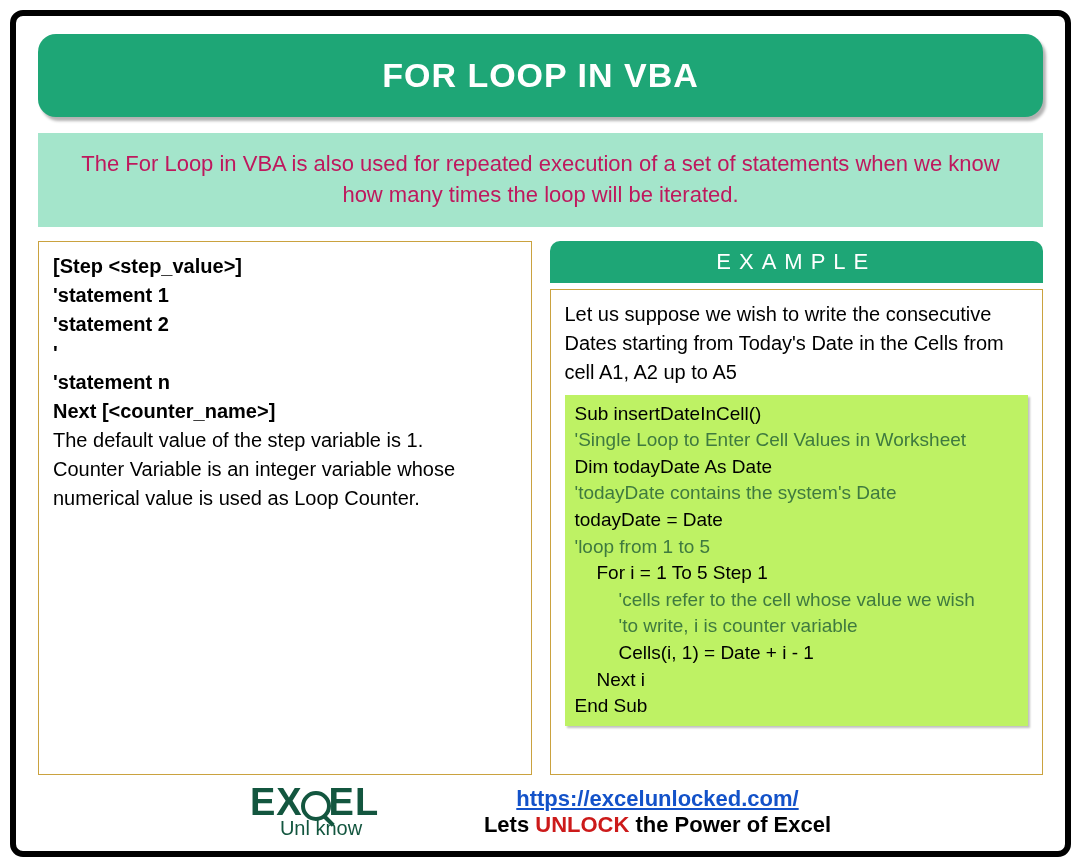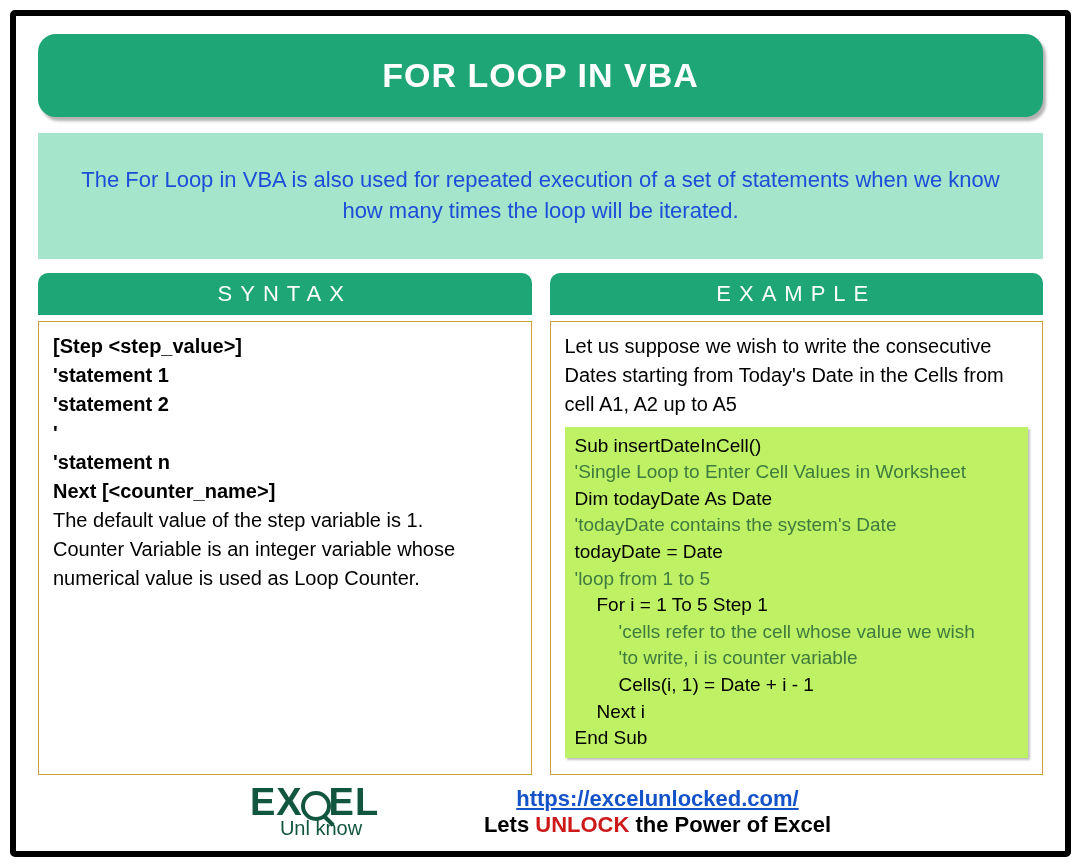--- a/index.html
+++ b/index.html
@@ -5,45 +5,45 @@
 * { box-sizing: border-box; margin: 0; padding: 0; }
 body {
   font-family: "Segoe UI", Arial, sans-serif;
   background: #fff;
   width: 1081px;
   height: 867px;
   padding: 10px;
 }
 .outer {
   border: 6px solid #000;
-  border-radius: 5px;
+  border-radius: 13px;
   width: 100%;
   height: 100%;
   padding: 18px 22px 8px 22px;
   display: flex;
   flex-direction: column;
 }
 .title-banner {
   background: #1ea676;
   color: #fff;
   font-size: 34px;
   font-weight: 700;
   text-align: center;
   border-radius: 18px;
   padding: 22px 10px;
   letter-spacing: 1px;
   box-shadow: 3px 4px 3px rgba(0,0,0,0.3);
   margin-bottom: 16px;
 }
 .description {
   background: #a4e5cb;
-  color: #1d4ed8;
+  color: #be185d;
   font-size: 22px;
   text-align: center;
-  padding: 32px 30px;
+  padding: 16px 30px;
   line-height: 1.4;
   margin-bottom: 14px;
 }
 .columns {
   display: flex;
   gap: 18px;
   flex: 1;
 }
 .col {
   flex: 1;
@@ -113,21 +113,20 @@
 
 <div class="outer">
 
   <div class="title-banner">FOR LOOP IN VBA</div>
 
   <div class="description">The For Loop in VBA is also used for repeated execution of a set of statements when we know how many times the loop will be iterated.</div>
 
   <div class="columns">
 
     <div class="col">
-      <div class="col-header">SYNTAX</div>
       <div class="col-body syntax">
         <div class="bold">[Step &lt;step_value&gt;]</div>
         <div class="bold">'statement 1</div>
         <div class="bold">'statement 2</div>
         <div class="bold">'</div>
         <div class="bold">'statement n</div>
         <div class="bold">Next [&lt;counter_name&gt;]</div>
         <div>The default value of the step variable is 1.</div>
         <div>Counter Variable is an integer variable whose numerical value is used as Loop Counter.</div>
       </div>

